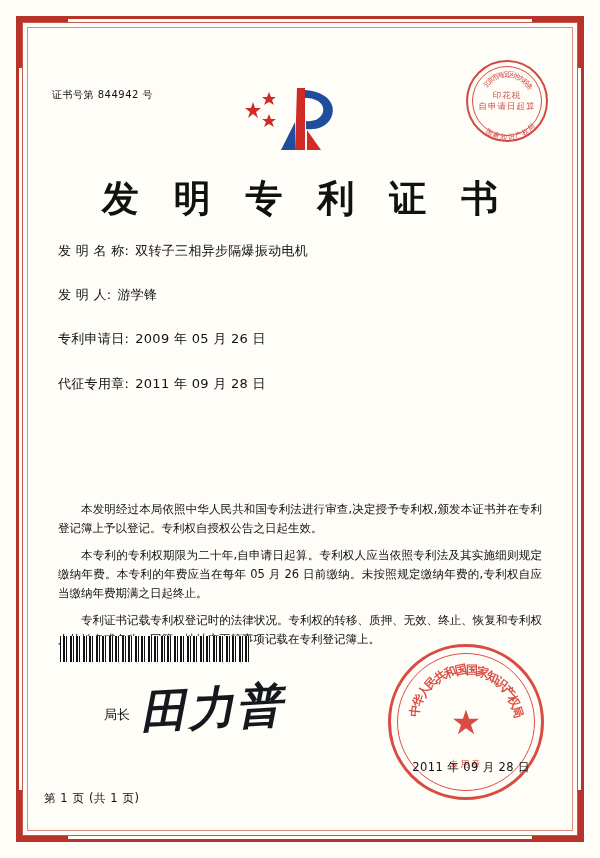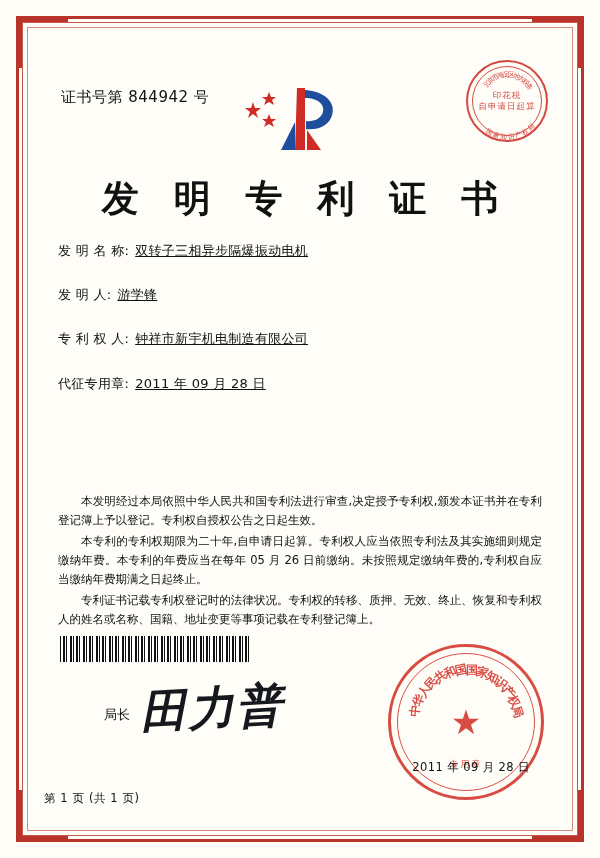--- a/index.html
+++ b/index.html
@@ -49,23 +49,23 @@
   .corner.br { right: 16px; bottom: 16px; border-right-width: 6px; border-bottom-width: 6px; }
 
   .content {
     position: absolute;
     left: 44px; top: 44px; right: 44px; bottom: 44px;
   }
 
   
   .cert-no {
     position: absolute;
-    left: 17px;
+    left: 8px;
     top: 44px;
-    font-size: 15px;
+    font-size: 10px;
     letter-spacing: 0.5px;
     color: #111;
   }
 
   
   .emblem {
     position: absolute;
     left: 50%;
     transform: translateX(-50%);
     top: 40px;
@@ -143,36 +143,35 @@
     margin-bottom: 26px;
     line-height: 1.4;
   }
   .field-label {
     white-space: nowrap;
     letter-spacing: 0.3px;
   }
   .field-value {
     margin-left: 6px;
     letter-spacing: 0.3px;
-    text-decoration: underline;
   }
 
   
   .paragraphs {
     position: absolute;
     left: 14px;
     right: 14px;
     top: 448px;
     font-size: 11.5px;
     line-height: 19px;
     color: #111;
     text-align: justify;
   }
   .paragraphs p {
-    margin: 0 0 2px 0;
+    margin: 8px 0 2px 0;
     text-indent: 23px;
   }
 
   
   .barcode {
     position: absolute;
     left: 16px;
     top: 592px;
     width: 190px;
     height: 26px;
@@ -333,22 +332,22 @@
     <div class="fields">
       <div class="field-row">
         <span class="field-label">发 明 名 称:</span>
         <span class="field-value">双转子三相异步隔爆振动电机</span>
       </div>
       <div class="field-row">
         <span class="field-label">发 明 人:</span>
         <span class="field-value">游学锋</span>
       </div>
       <div class="field-row">
-        <span class="field-label">专 利 权 人:</span>
-        <span class="field-value">钟祥市新宇机电制造有限公司</span>
+        <span class="field-label">专利申请日:</span>
+        <span class="field-value">2009 年 05 月 26 日</span>
       </div>
       <div class="field-row">
         <span class="field-label">代征专用章:</span>
         <span class="field-value">2011 年 09 月 28 日</span>
       </div>
     </div>
 
     <div class="paragraphs">
       <p>本发明经过本局依照中华人民共和国专利法进行审查,决定授予专利权,颁发本证书并在专利登记簿上予以登记。专利权自授权公告之日起生效。</p>
       <p>本专利的专利权期限为二十年,自申请日起算。专利权人应当依照专利法及其实施细则规定缴纳年费。本专利的年费应当在每年 05 月 26 日前缴纳。未按照规定缴纳年费的,专利权自应当缴纳年费期满之日起终止。</p>

